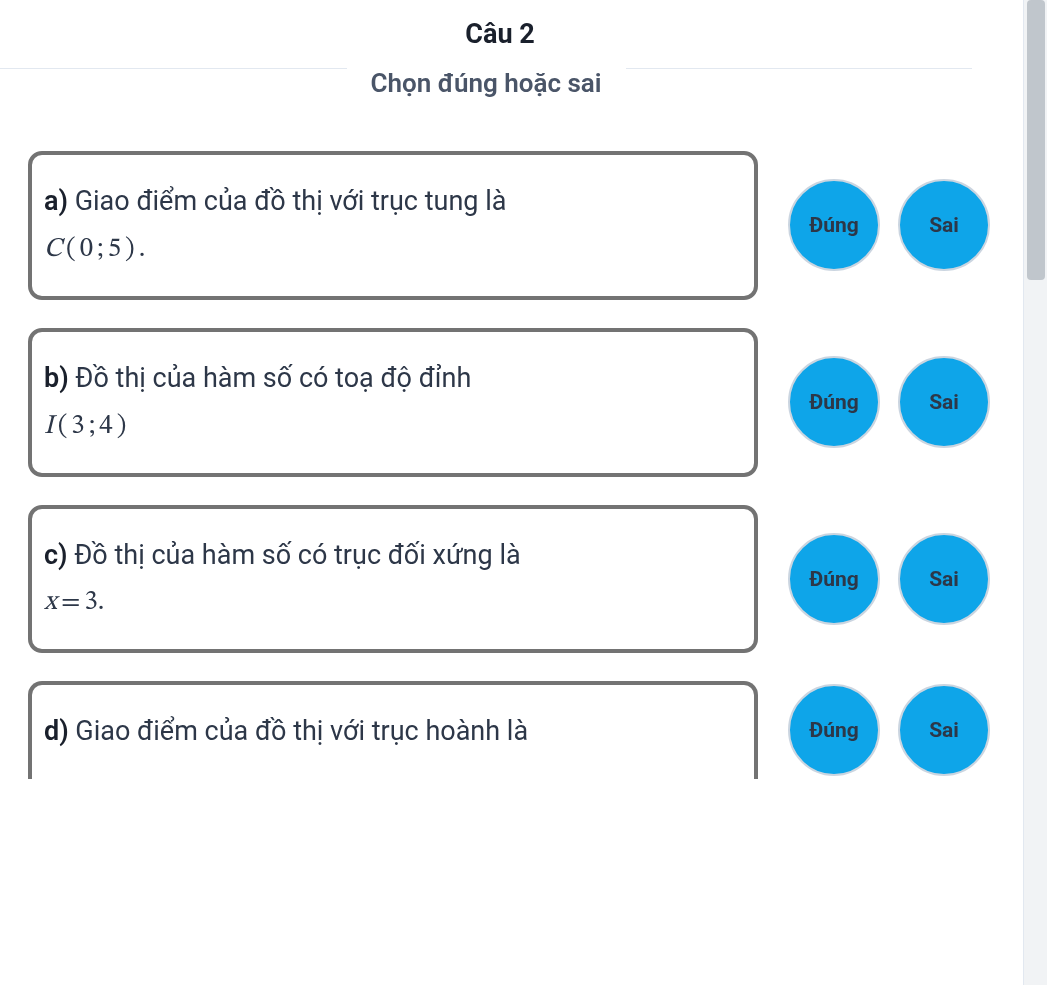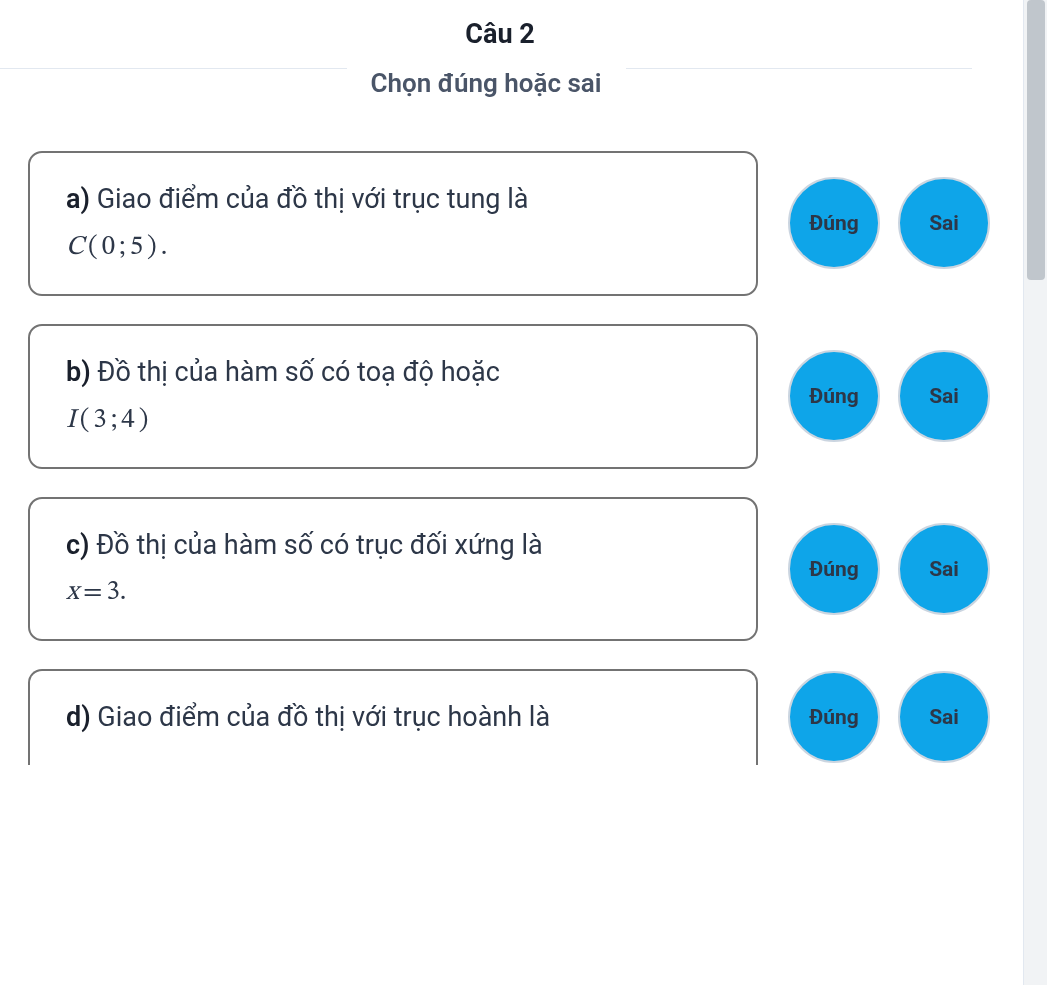--- a/index.html
+++ b/index.html
@@ -75,23 +75,23 @@
       gap: 28px;
     }
     .option-row {
       display: flex;
       align-items: center;
       gap: 30px;
     }
     .option-card {
       flex: 0 0 auto;
       width: 730px;
-      border: 2px solid #737373;
+      border: 4px solid #737373;
       border-radius: 14px;
-      padding: 24px 36px;
+      padding: 24px 12px;
       font-size: 27px;
       color: #2d3748;
       line-height: 1.7;
     }
     .option-card .label {
       font-weight: 600;
       color: #1a202c;
     }
     .buttons {
       display: flex;
@@ -152,21 +152,21 @@
         <span class="math"><span>C</span><span class="op">(</span><span class="num">0</span><span class="op">;</span><span class="num">5</span><span class="op">)</span><span class="num">.</span></span>
       </div>
       <div class="buttons">
         <div class="circle-btn">Đúng</div>
         <div class="circle-btn">Sai</div>
       </div>
     </div>
 
     <div class="option-row">
       <div class="option-card">
-        <span class="label">b)</span><span> Đồ thị của hàm số có toạ độ hoặc </span><br>
+        <span class="label">b)</span><span> Đồ thị của hàm số có toạ độ đỉnh </span><br>
         <span class="math"><span>I</span><span class="op">(</span><span class="num">3</span><span class="op">;</span><span class="num">4</span><span class="op">)</span></span>
       </div>
       <div class="buttons">
         <div class="circle-btn">Đúng</div>
         <div class="circle-btn">Sai</div>
       </div>
     </div>
 
     <div class="option-row">
       <div class="option-card">

